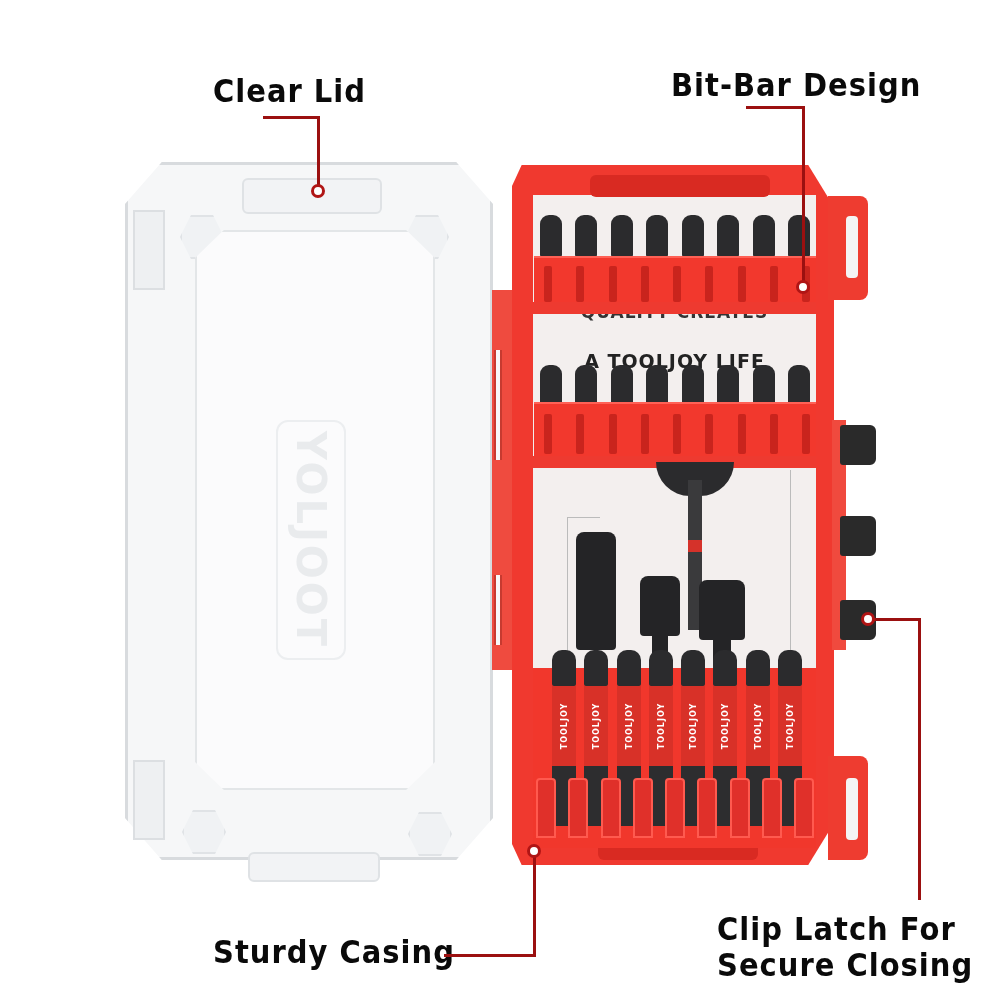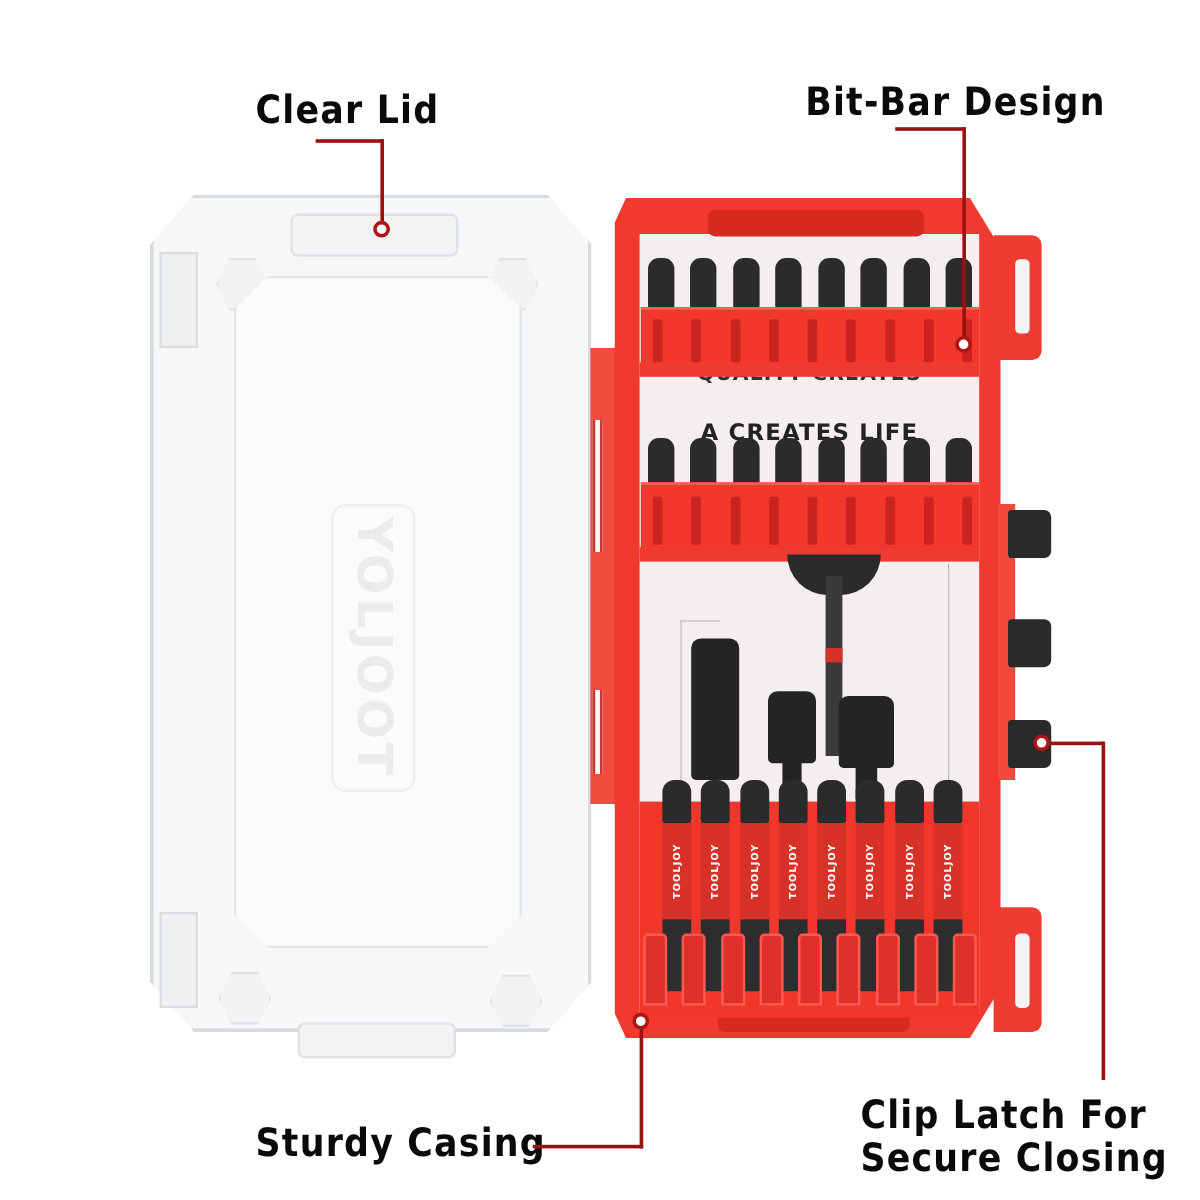--- a/index.html
+++ b/index.html
@@ -144,21 +144,21 @@
 <div class="case-ear-hole" style="top:216px;"></div>
 <div class="case-ear" style="top:756px;"></div>
 <div class="case-ear-hole" style="top:778px;"></div>
 
 <div class="latch-rail"></div>
 <div class="latch" style="top:425px;"></div>
 <div class="latch" style="top:516px;"></div>
 <div class="latch" style="top:600px;"></div>
 
 <div class="tagline l1">QUALITY CREATES</div>
-<div class="tagline l2">A CREATES LIFE</div>
+<div class="tagline l2">A TOOLJOY LIFE</div>
 
 <div class="bit-row" style="top:215px;">
   <div class="bit">
       <div class="tip" style="height:42px"></div>
       <div class="band"></div>
       <div class="shank" style="height:40px"></div>
     </div>
   <div class="bit">
       <div class="tip" style="height:42px"></div>
       <div class="band"></div>

